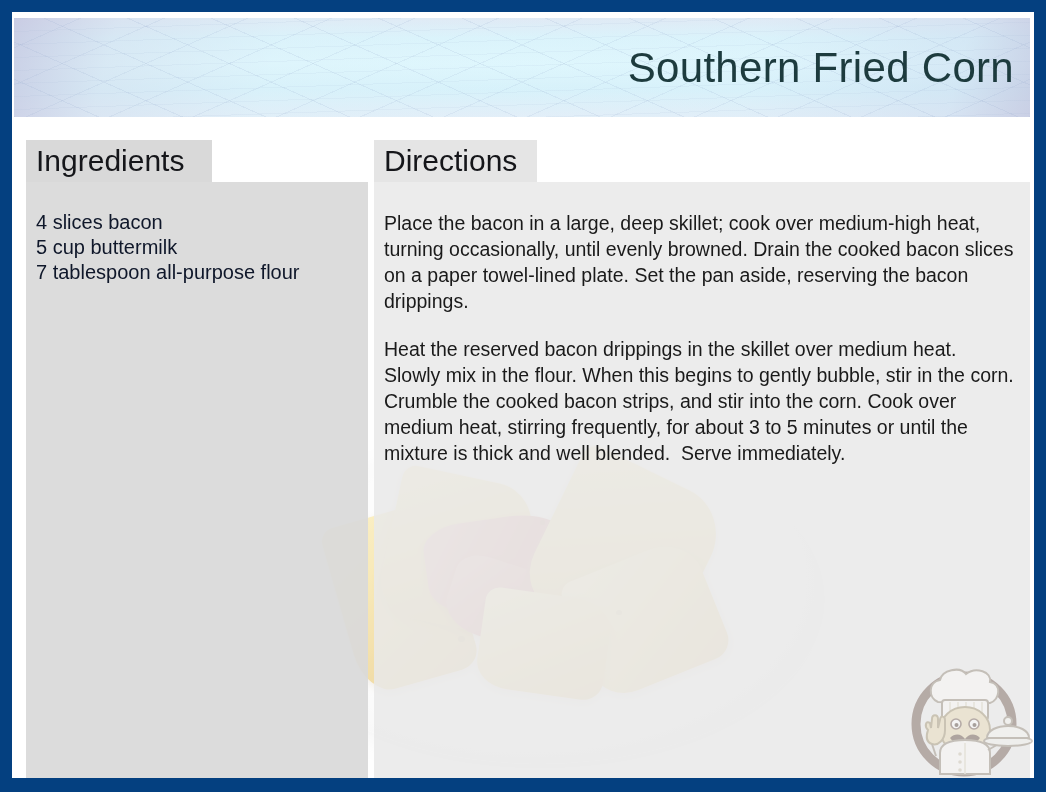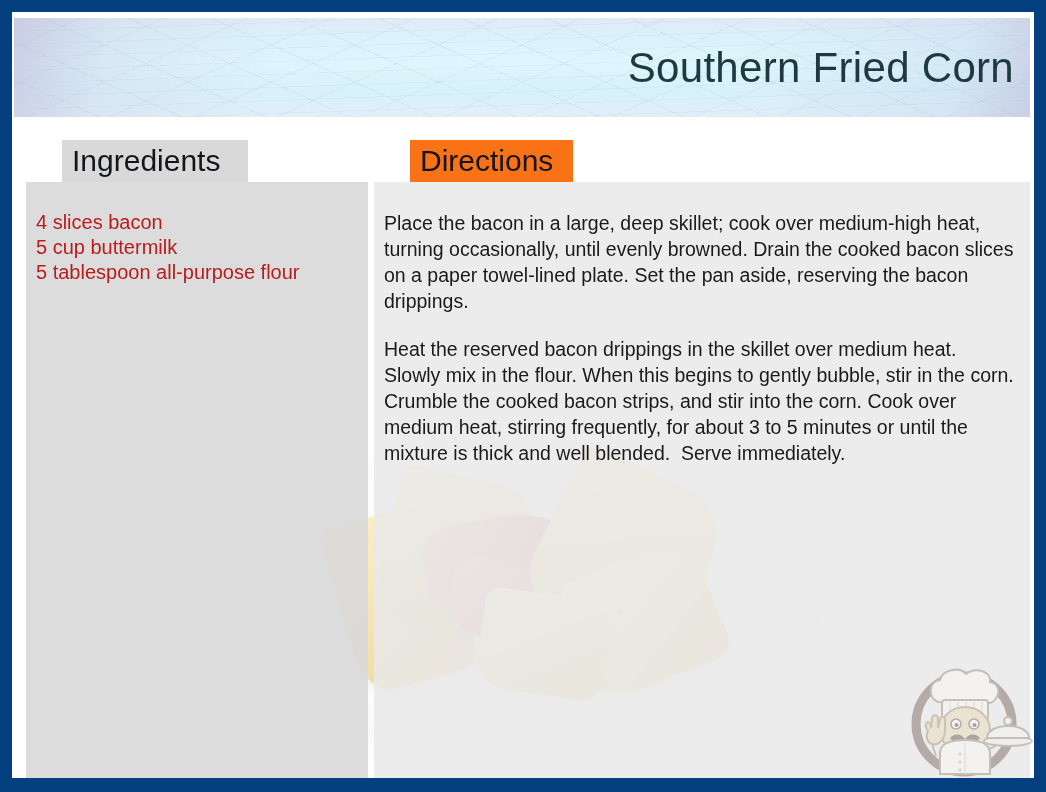--- a/index.html
+++ b/index.html
@@ -149,35 +149,34 @@
   
   .panel-tab {
     position: absolute;
     display: flex;
     align-items: center;
     padding-left: 10px;
     box-sizing: border-box;
     font-size: 30px;
     font-weight: 400;
     color: #15161a;
-    margin-left: 36px;
   }
   #ingredients-tab {
     left: 14px;
     top: 128px;
     width: 186px;
     height: 42px;
     background: #d9d9d9;
   }
   #directions-tab {
     left: 362px;
     top: 128px;
     width: 163px;
     height: 42px;
-    background: #f97316;
+    background: #e5e5e5;
   }
 
   
   .panel {
     position: absolute;
     box-sizing: border-box;
     padding: 28px 16px 16px 10px;
   }
   #ingredients-panel {
     left: 14px;
@@ -193,21 +192,21 @@
     height: 668px;
     background: rgba(233,233,233,0.86);
   }
 
   #ingredients-list {
     list-style: none;
     margin: 0;
     padding: 0;
     font-size: 20px;
     line-height: 25px;
-    color: #b91c1c;
+    color: #0f172a;
   }
   #ingredients-list li {
     white-space: normal;
   }
 
   .direction-paragraph {
     margin: 0 0 22px 0;
     font-size: 19.5px;
     line-height: 26px;
     color: #1a1a1a;
@@ -255,21 +254,21 @@
     </div>
     <div id="photo-wash"></div>
 
     <div id="ingredients-tab" class="panel-tab">
       <span>Ingredients</span>
     </div>
     <div id="ingredients-panel" class="panel">
       <ul id="ingredients-list">
         <li>4 slices bacon</li>
         <li>5 cup buttermilk</li>
-        <li>5 tablespoon all-purpose flour</li>
+        <li>7 tablespoon all-purpose flour</li>
       </ul>
     </div>
 
     <div id="directions-tab" class="panel-tab">
       <span>Directions</span>
     </div>
     <div id="directions-panel" class="panel">
       <p class="direction-paragraph">Place the bacon in a large, deep skillet; cook over medium-high heat, turning occasionally, until evenly browned. Drain the cooked bacon slices on a paper towel-lined plate. Set the pan aside, reserving the bacon drippings.</p>
       <p class="direction-paragraph">Heat the reserved bacon drippings in the skillet over medium heat. Slowly mix in the flour. When this begins to gently bubble, stir in the corn. Crumble the cooked bacon strips, and stir into the corn. Cook over medium heat, stirring frequently, for about 3 to 5 minutes or until the mixture is thick and well blended.  Serve immediately.</p>
     </div>

